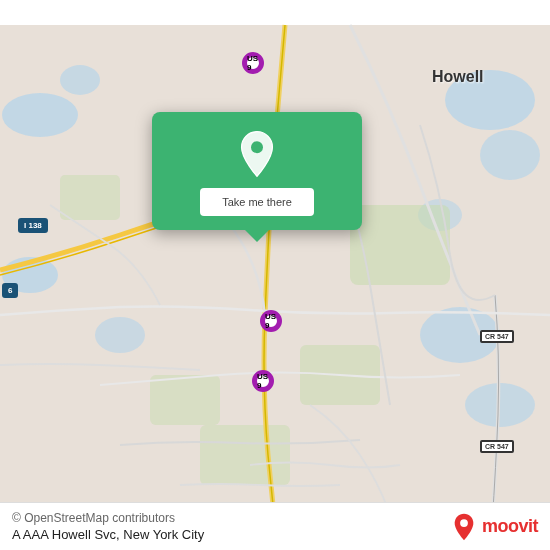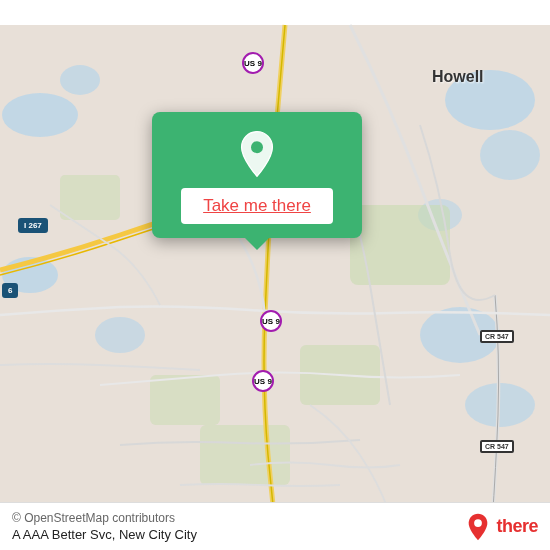--- a/index.html
+++ b/index.html
@@ -56,29 +56,28 @@
     }
 
     #pin-icon {
       width: 48px;
       height: 48px;
       margin-bottom: 10px;
     }
 
     #take-me-there-btn {
       background: white;
-      color: #ef4444;
+      color: #404040;
       border: none;
       border-radius: 4px;
       padding: 8px 22px;
-      font-size: 17px;
+      font-size: 11px;
       font-weight: 500;
       cursor: pointer;
       white-space: nowrap;
-      text-decoration: underline;
     }
 
     
     #bottom-bar {
       position: absolute;
       bottom: 0;
       left: 0;
       width: 100%;
       background: white;
       padding: 8px 12px 8px 12px;
@@ -119,21 +118,21 @@
 
     #moovit-text {
       font-size: 18px;
       font-weight: 700;
       color: #e63030;
       letter-spacing: -0.5px;
     }
 
     .us-shield {
       background: #fff;
-      border: 2px solid #a21caf;
+      border: 5px solid #a21caf;
       border-radius: 50%;
       width: 22px;
       height: 22px;
       display: flex;
       align-items: center;
       justify-content: center;
       font-size: 8px;
       font-weight: bold;
       position: absolute;
       z-index: 5;
@@ -221,21 +220,21 @@
     <path d="M 180 460 Q 220 458 260 460 Q 300 462 340 460" stroke="#ddd" stroke-width="1.8" fill="none"></path>
     <path d="M 50 180 Q 80 200 110 220 Q 140 240 160 280" stroke="#ddd" stroke-width="1.8" fill="none"></path>
     <path d="M 310 380 Q 340 400 360 430 Q 380 460 390 490" stroke="#ddd" stroke-width="1.8" fill="none"></path>
   </svg>
 
   <div class="us-shield" style="top:52px;left:242px;">
     <span>US 9</span>
   </div>
 
   <div class="i-shield" style="top:218px;left:18px;">
-    <span>I 267</span>
+    <span>I 138</span>
   </div>
 
   <div class="us-shield" style="top:310px;left:260px;">
     <span>US 9</span>
   </div>
 
   <div class="us-shield" style="top:370px;left:252px;">
     <span>US 9</span>
   </div>
 
@@ -262,24 +261,24 @@
       <circle cx="24" cy="20" r="7" fill="#3cb371"></circle>
       <path d="M24 2C14.06 2 6 10.06 6 20c0 13.5 18 34 18 34S42 33.5 42 20C42 10.06 33.94 2 24 2z" fill="none" stroke="white" stroke-width="1.5"></path>
     </svg>
 
     <button id="take-me-there-btn">Take me there</button>
   </div>
 
   <div id="bottom-bar">
     <div id="bottom-left">
       <span id="attribution-text">© OpenStreetMap contributors</span>
-      <span id="location-name">A AAA Better Svc, New City City</span>
+      <span id="location-name">A AAA Howell Svc, New York City</span>
     </div>
     <div id="moovit-logo">
 
       <svg id="moovit-pin" viewBox="0 0 28 36" xmlns="http://www.w3.org/2000/svg">
         <path d="M14 1C7.37 1 2 6.37 2 13c0 9.5 12 22 12 22S26 22.5 26 13C26 6.37 20.63 1 14 1z" fill="#e63030"></path>
         <circle cx="14" cy="13" r="5" fill="white"></circle>
       </svg>
-      <span id="moovit-text">there</span>
+      <span id="moovit-text">moovit</span>
     </div>
   </div>
 </div>
 
 </body></html>

